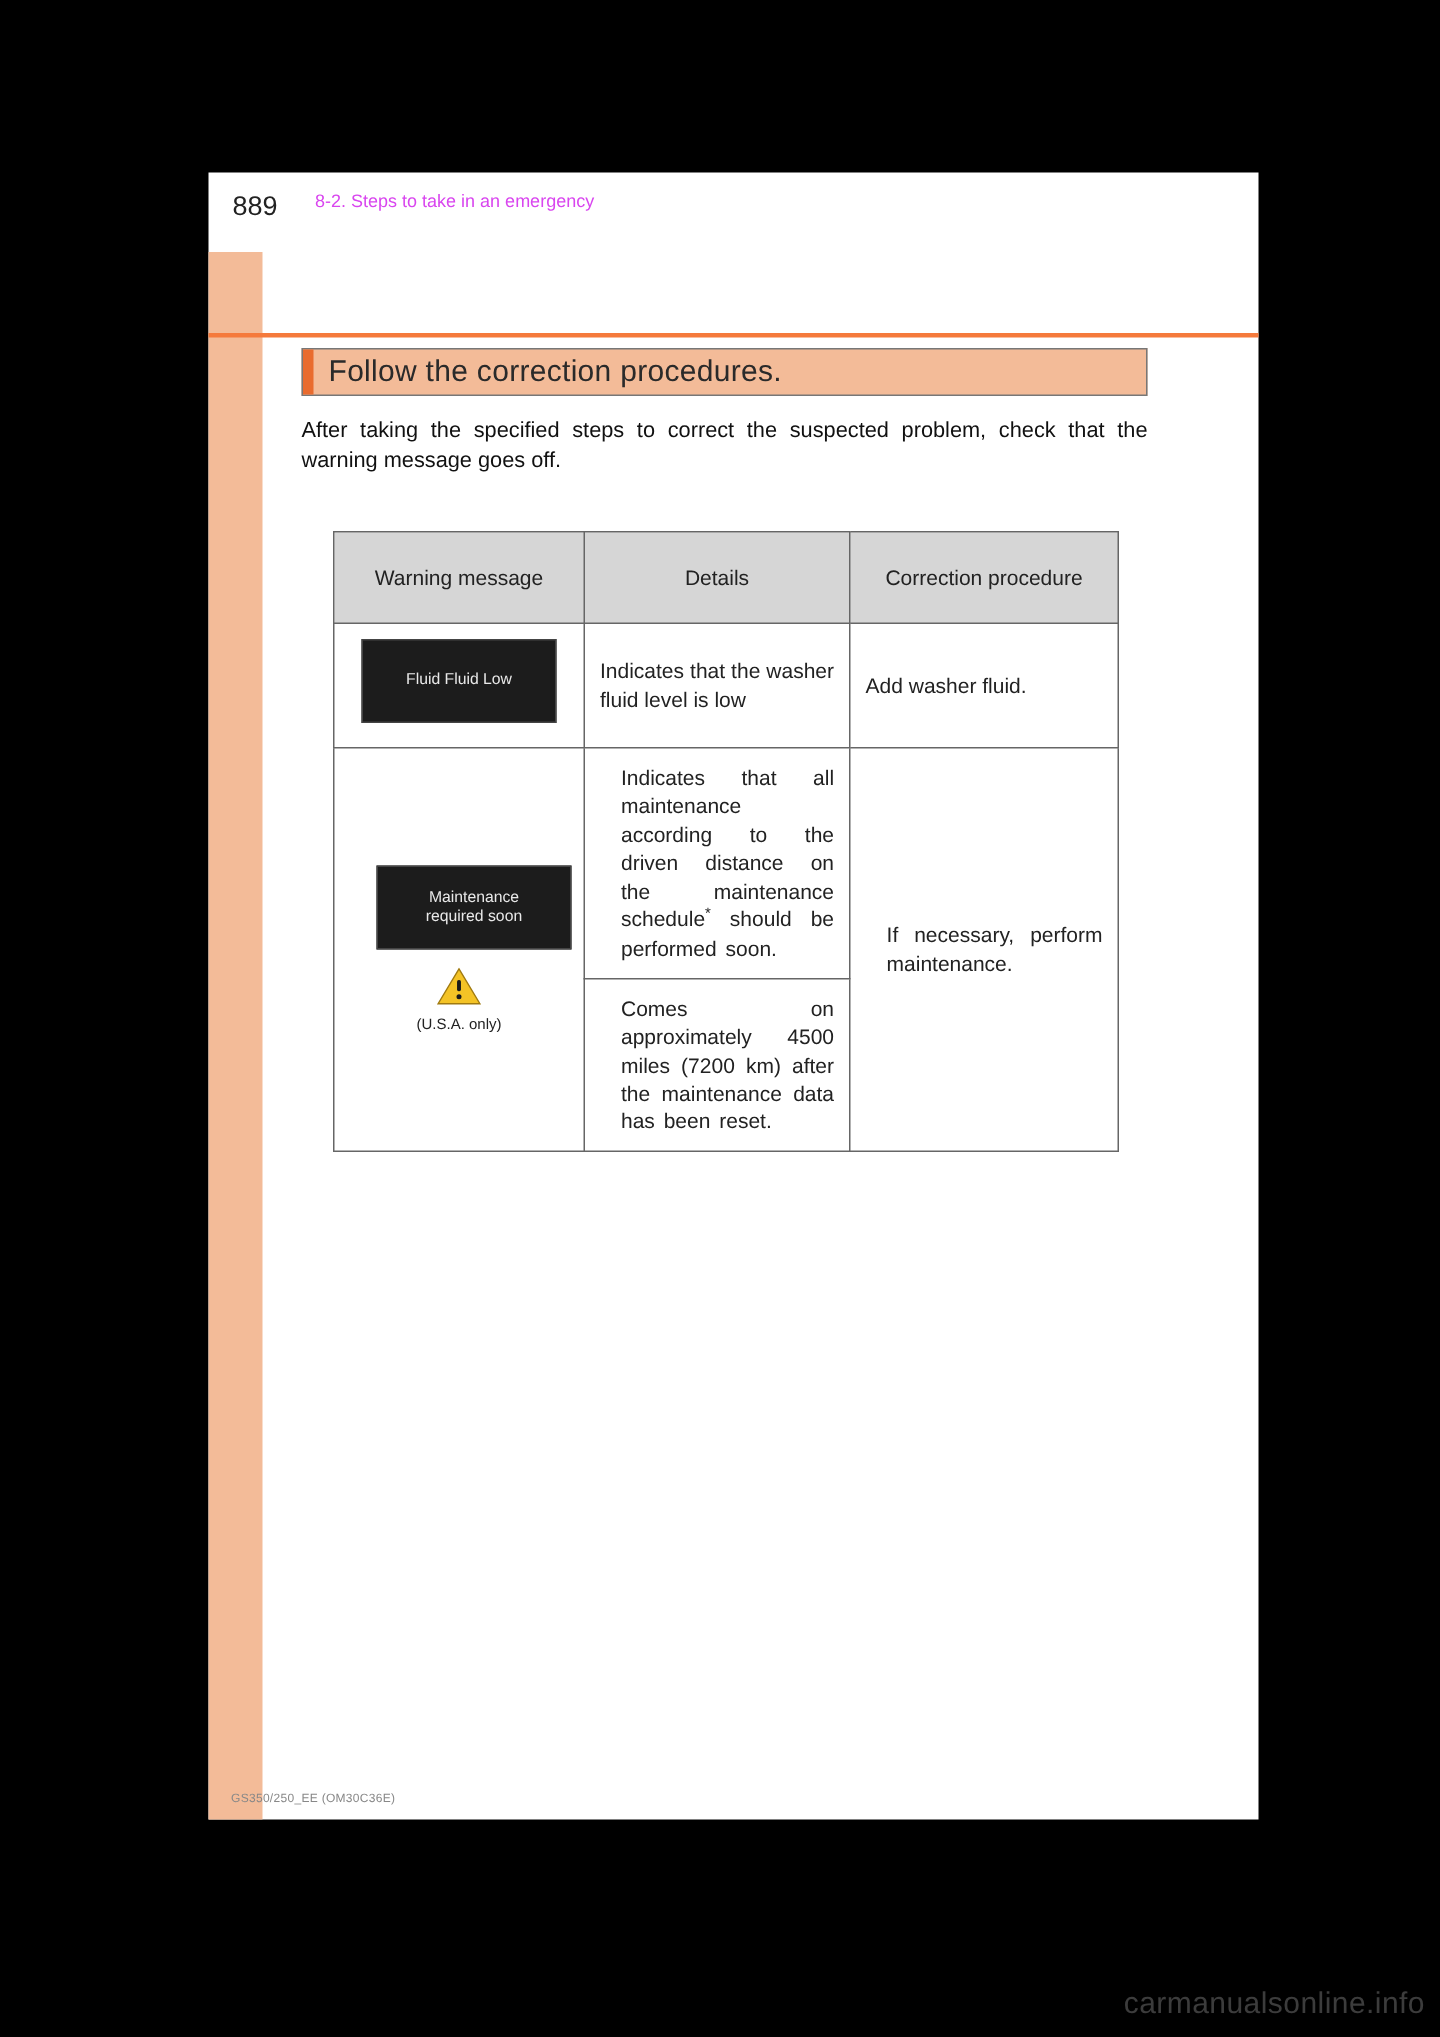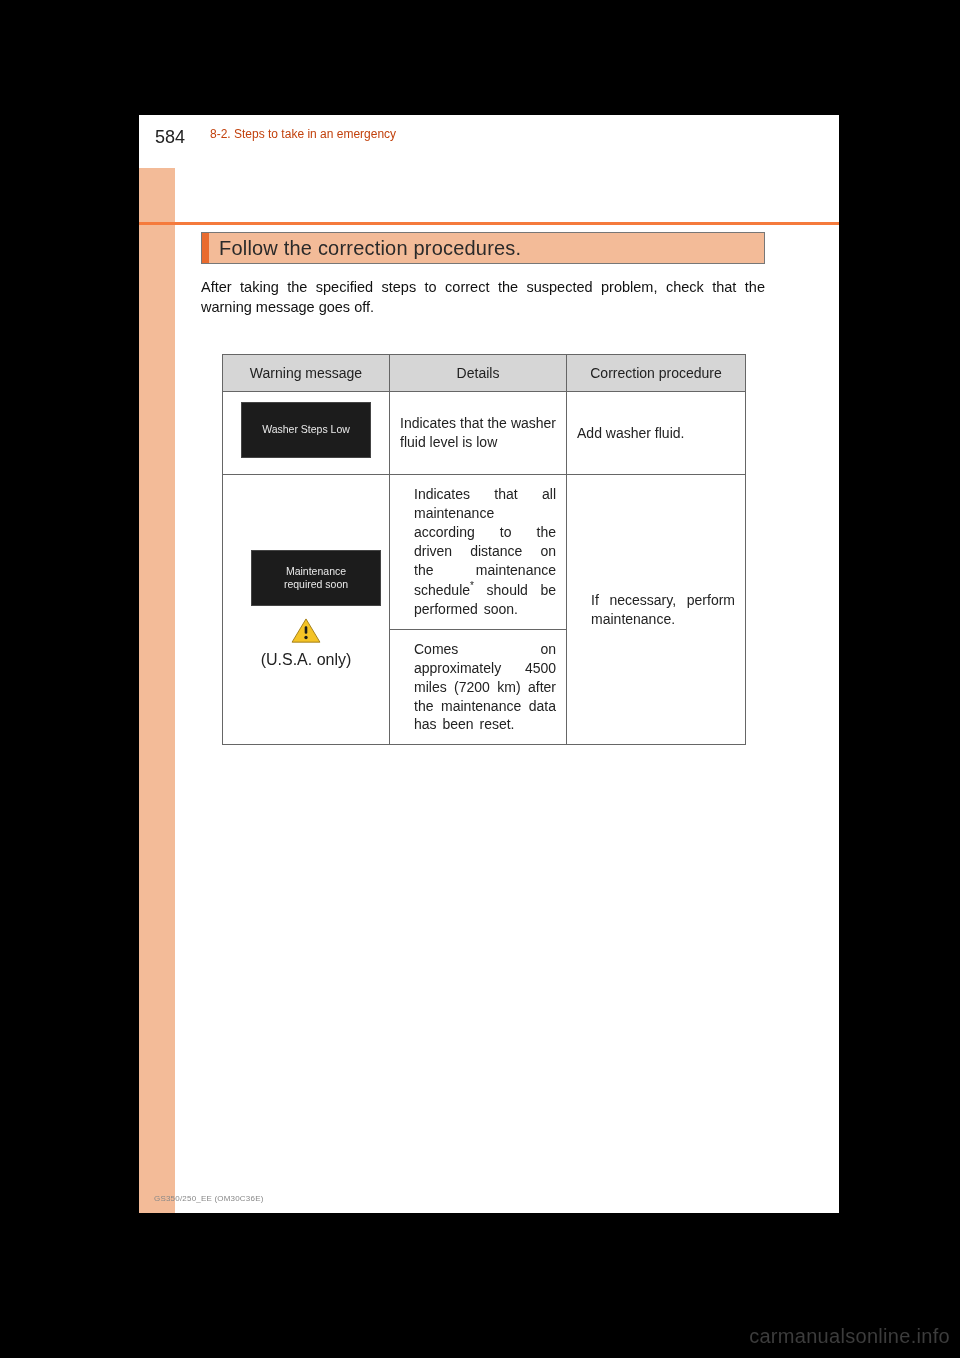--- a/index.html
+++ b/index.html
@@ -41,21 +41,21 @@
       left: 155px;
       top: 127px;
       font-size: 18px;
       color: #222;
     }
     .section-path {
       position: absolute;
       left: 210px;
       top: 127px;
       font-size: 12px;
-      color: #c2410c;
+      color: #d946ef;
     }
     .callout {
       position: absolute;
       left: 201px;
       top: 232px;
       width: 564px;
       height: 32px;
       background: #f3bb98;
       border: 1px solid #777;
       display: flex;
@@ -92,21 +92,21 @@
       font-size: 14px;
       color: #222;
     }
     .tbl th, .tbl td {
       border: 1px solid #666;
       vertical-align: middle;
     }
     .tbl th {
       background: #d6d6d6;
       font-weight: normal;
-      padding: 10px 4px;
+      padding: 22px 4px;
       font-size: 14px;
     }
     .col-msg { width: 166px; }
     .col-det { width: 178px; }
     .col-cor { width: 180px; }
     .msg-cell { padding: 10px 8px; text-align: center; }
     .det-cell { padding: 10px 10px; text-align: justify; text-justify: inter-word; line-height: 1.35; }
     .cor-cell { padding: 10px 10px; text-align: justify; line-height: 1.35; }
     .screen {
       width: 130px;
@@ -123,21 +123,21 @@
       margin: 0 auto 6px auto;
       line-height: 1.25;
     }
     .screen.tall { height: 56px; margin-left: 20px; }
     .warn-tri {
       width: 30px;
       height: 26px;
       margin: 6px auto 2px auto;
     }
     .usa {
-      font-size: 16px;
+      font-size: 10px;
       color: #222;
       margin-top: 2px;
     }
     .watermark {
       position: absolute;
       right: 10px;
       bottom: 10px;
       font-family: Arial, sans-serif;
       font-size: 20px;
       color: #3c3c3c;
@@ -156,42 +156,42 @@
     .star { vertical-align: super; font-size: 10px; }
     .justify-wide { word-spacing: 2px; padding-left: 24px; }
   </style>
 </head>
 <body>
 
 <div class="page"></div>
 <div class="side-strip"></div>
 <div class="top-rule"></div>
 
-<div class="page-num">584</div>
+<div class="page-num">889</div>
 <div class="section-path">8-2. Steps to take in an emergency</div>
 
 <div class="callout">
   <div class="callout-bar"></div>
   <div class="callout-text">Follow the correction procedures.</div>
 </div>
 
 <div class="intro">After taking the specified steps to correct the suspected problem, check that the warning message goes off.</div>
 
 <table class="tbl">
   <thead>
     <tr>
       <th class="col-msg">Warning message</th>
       <th class="col-det">Details</th>
       <th class="col-cor">Correction procedure</th>
     </tr>
   </thead>
   <tbody>
     <tr>
       <td class="msg-cell">
-        <div class="screen">Washer Steps Low</div>
+        <div class="screen">Fluid Fluid Low</div>
       </td>
       <td class="det-cell">Indicates that the washer fluid level is low</td>
       <td class="cor-cell">Add washer fluid.</td>
     </tr>
     <tr>
       <td class="msg-cell" rowspan="2">
         <div class="screen tall" style="white-space:pre-line;">Maintenance
 required soon</div>
         <svg class="warn-tri" viewBox="0 0 32 28">
           <path d="M16 1 L31 26 L1 26 Z" fill="#f4c326" stroke="#a07a10" stroke-width="1"></path>

